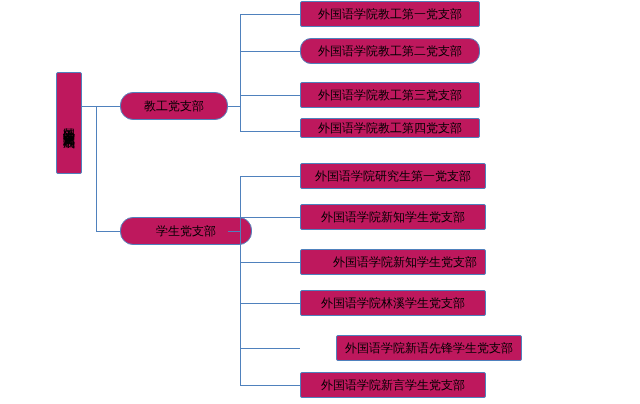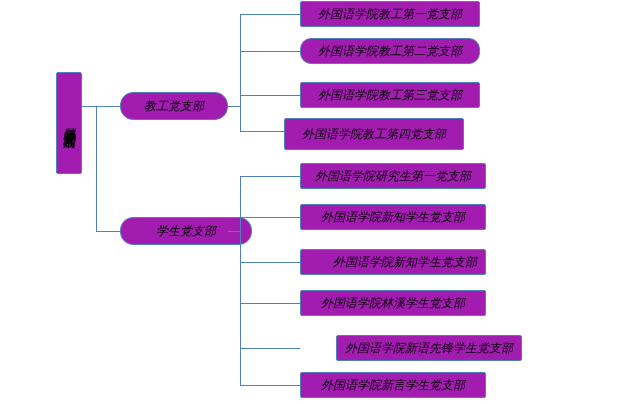--- a/index.html
+++ b/index.html
@@ -14,29 +14,28 @@
     position: relative;
     width: 640px;
     height: 404px;
     background: #ffffff;
     overflow: hidden;
   }
   .node {
     position: absolute;
     box-sizing: border-box;
     border: 1px solid #4f81bd;
-    background: #a21caf;
+    background: #be185d;
     color: #000000;
     font-size: 12px;
     line-height: 14px;
     display: flex;
     align-items: center;
     justify-content: center;
     text-align: center;
-    font-style: italic;
   }
   .root-node {
     writing-mode: vertical-rl;
     text-orientation: upright;
     letter-spacing: 1px;
     padding: 2px 0;
     border-radius: 2px;
   }
   .mid-node {
     border-radius: 13px;
@@ -70,21 +69,21 @@
   <div class="conn conn-h" style="left:228px; top:106px; width:12px; height:1px;"></div>
   <div class="conn conn-v" style="left:240px; top:14px; width:1px; height:117px;"></div>
   <div class="conn conn-h" style="left:240px; top:14px; width:60px; height:1px;"></div>
   <div class="conn conn-h" style="left:240px; top:51px; width:60px; height:1px;"></div>
   <div class="conn conn-h" style="left:240px; top:95px; width:60px; height:1px;"></div>
   <div class="conn conn-h" style="left:240px; top:131px; width:60px; height:1px;"></div>
 
   <div class="node leaf-node" style="left:300px; top:1px; width:180px; height:26px;">外国语学院教工第一党支部</div>
   <div class="node leaf-node" style="left:300px; top:38px; width:180px; height:26px;border-radius:11px;">外国语学院教工第二党支部</div>
   <div class="node leaf-node" style="left:300px; top:82px; width:180px; height:26px;">外国语学院教工第三党支部</div>
-  <div class="node leaf-node" style="left:284px; top:118px; width:180px; height:32px;">外国语学院教工第四党支部</div>
+  <div class="node leaf-node" style="left:300px; top:118px; width:180px; height:20px;">外国语学院教工第四党支部</div>
 
   <div class="node mid-node" style="left:120px; top:217px; width:132px; height:28px;">学生党支部</div>
 
   <div class="conn conn-h" style="left:228px; top:231px; width:12px; height:1px;"></div>
   <div class="conn conn-v" style="left:240px; top:176px; width:1px; height:209px;"></div>
   <div class="conn conn-h" style="left:240px; top:176px; width:60px; height:1px;"></div>
   <div class="conn conn-h" style="left:240px; top:217px; width:60px; height:1px;"></div>
   <div class="conn conn-h" style="left:240px; top:262px; width:60px; height:1px;"></div>
   <div class="conn conn-h" style="left:240px; top:303px; width:60px; height:1px;"></div>
   <div class="conn conn-h" style="left:240px; top:348px; width:60px; height:1px;"></div>

